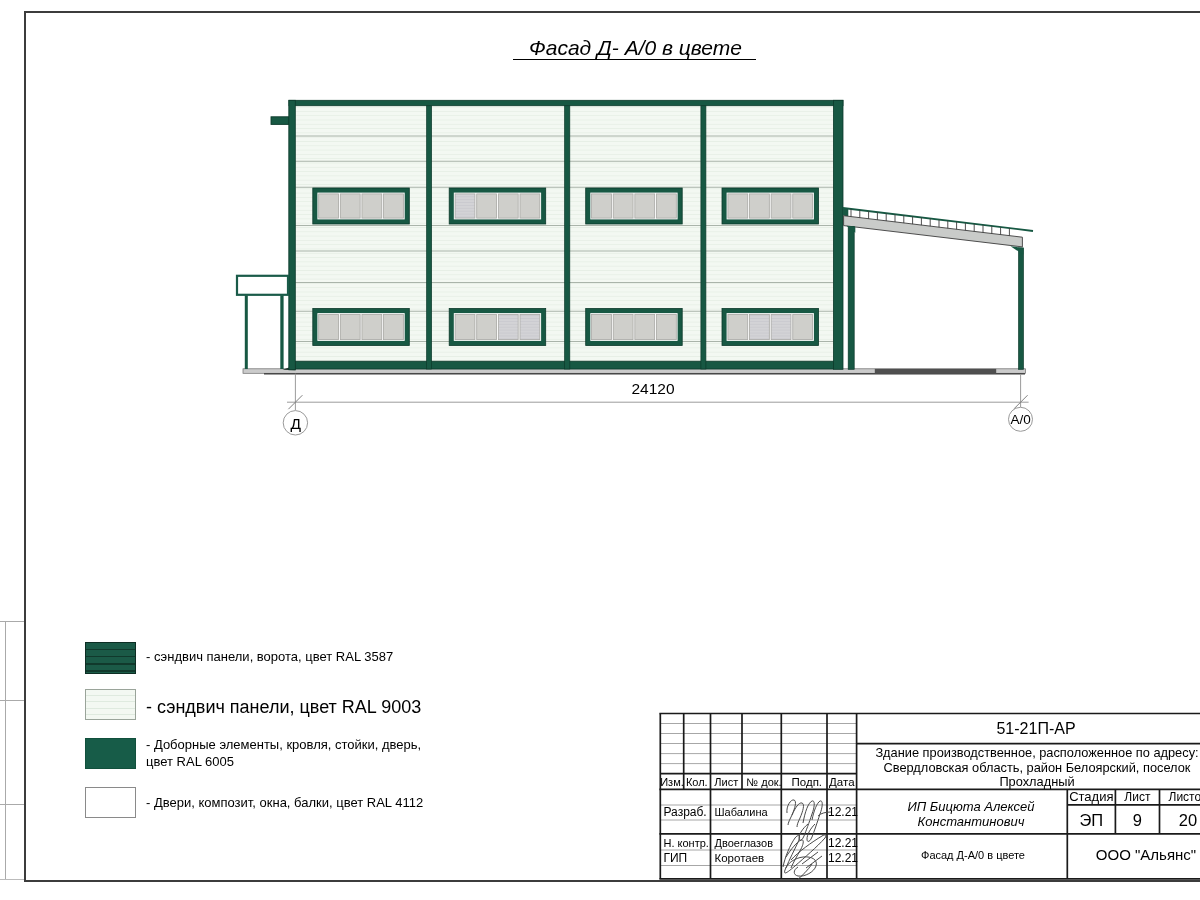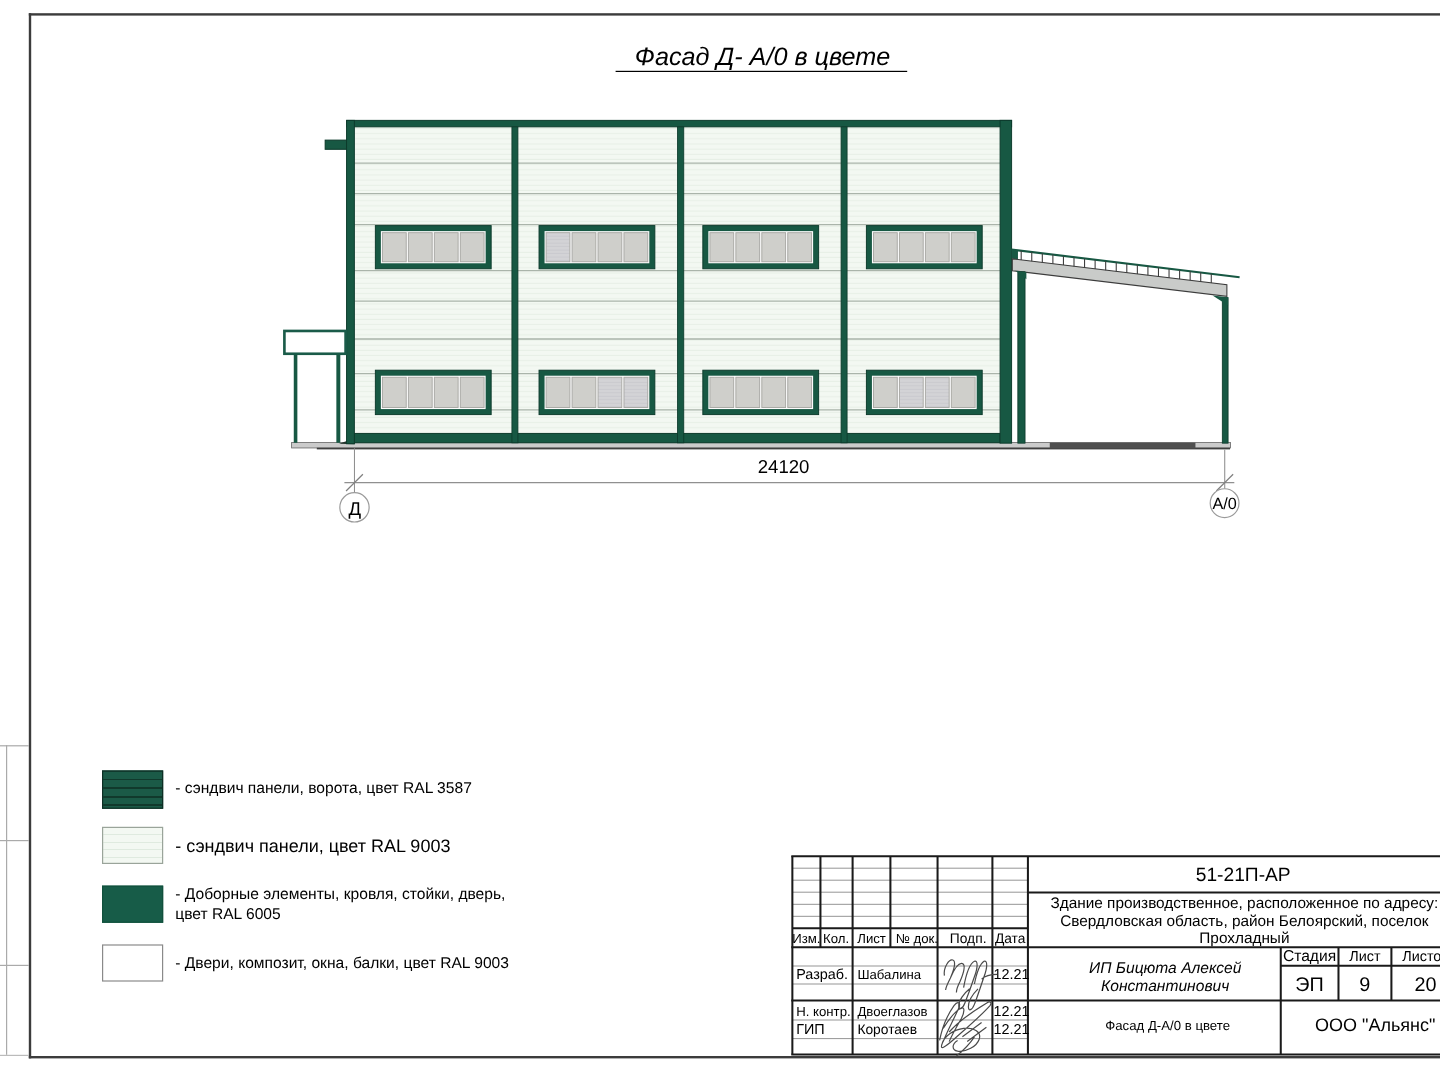--- a/index.html
+++ b/index.html
@@ -212,29 +212,29 @@
   <circle cx="1020.5" cy="419.3" r="12" fill="#fff" stroke="#9a9a9a" stroke-width="1"></circle>
   <text x="1020.6" y="424.3" font-size="13.5" text-anchor="middle" fill="#000">А/0</text>
 </svg>
 
 <div class="abs" style="left:85px;top:642px;width:49px;height:30px;background:#1b5a47;border:1px solid #0d2e24;background-image:repeating-linear-gradient(to bottom,#1b5a47 0,#1b5a47 5.8px,#11392c 5.8px,#11392c 7.2px);"></div>
 
 <div class="abs" style="left:146px;top:649px;font-size:13px;color:#000;white-space:nowrap;">- сэндвич панели, ворота, цвет RAL 3587</div>
 
 <div class="abs" style="left:85px;top:689px;width:49px;height:29px;background:#f3f8f2;border:1px solid #9aa49a;background-image:repeating-linear-gradient(to bottom,#f3f8f2 0,#f3f8f2 5.2px,#dfeadf 5.2px,#dfeadf 6.2px);"></div>
 
-<div class="abs" style="left:146px;top:697px;font-size:15px;color:#000;white-space:nowrap;">- сэндвич панели, цвет RAL 9003</div>
+<div class="abs" style="left:146px;top:697px;font-size:18px;color:#000;white-space:nowrap;">- сэндвич панели, цвет RAL 9003</div>
 
 <div class="abs" style="left:85px;top:738px;width:49px;height:29px;background:#175c48;border:1px solid #11503c;"></div>
 
 <div class="abs" style="left:146px;top:737px;font-size:13px;color:#000;width:300px;line-height:16.5px;">- Доборные элементы, кровля, стойки, дверь, цвет RAL 6005</div>
 
 <div class="abs" style="left:85px;top:787px;width:49px;height:29px;background:#ffffff;border:1px solid #8a8a8a;"></div>
 
-<div class="abs" style="left:146px;top:795px;font-size:13px;color:#000;white-space:nowrap;">- Двери, композит, окна, балки, цвет RAL 9003</div>
+<div class="abs" style="left:146px;top:795px;font-size:13px;color:#000;white-space:nowrap;">- Двери, композит, окна, балки, цвет RAL 4112</div>
 
 <svg class="abs" style="left:0;top:0;" width="1200" height="900" viewBox="0 0 1200 900">
 
   <g stroke="#909090" stroke-width="0.8">
     <line x1="660.3" y1="723.5" x2="856.6" y2="723.5"></line>
     <line x1="660.3" y1="733.5" x2="856.6" y2="733.5"></line>
     <line x1="660.3" y1="743.5" x2="856.6" y2="743.5"></line>
     <line x1="660.3" y1="753.6" x2="856.6" y2="753.6"></line>
     <line x1="660.3" y1="763.6" x2="856.6" y2="763.6"></line>
     <line x1="660.3" y1="805.0" x2="856.6" y2="805.0"></line>

